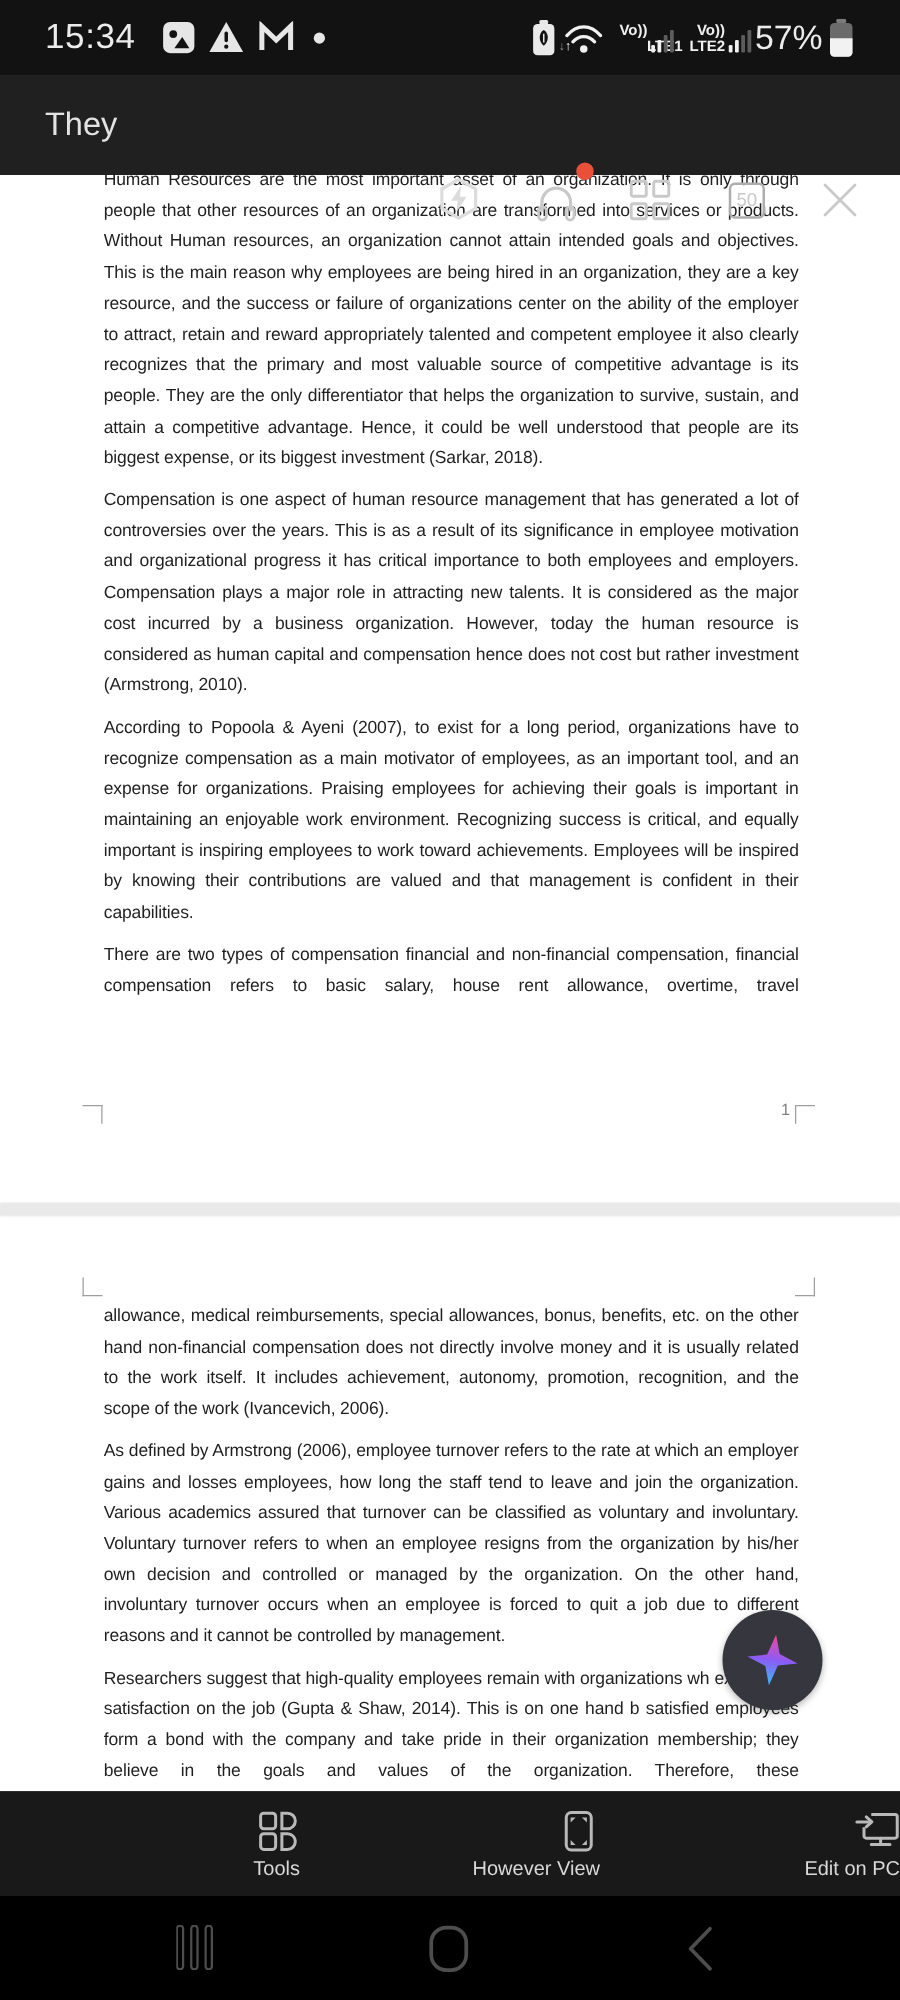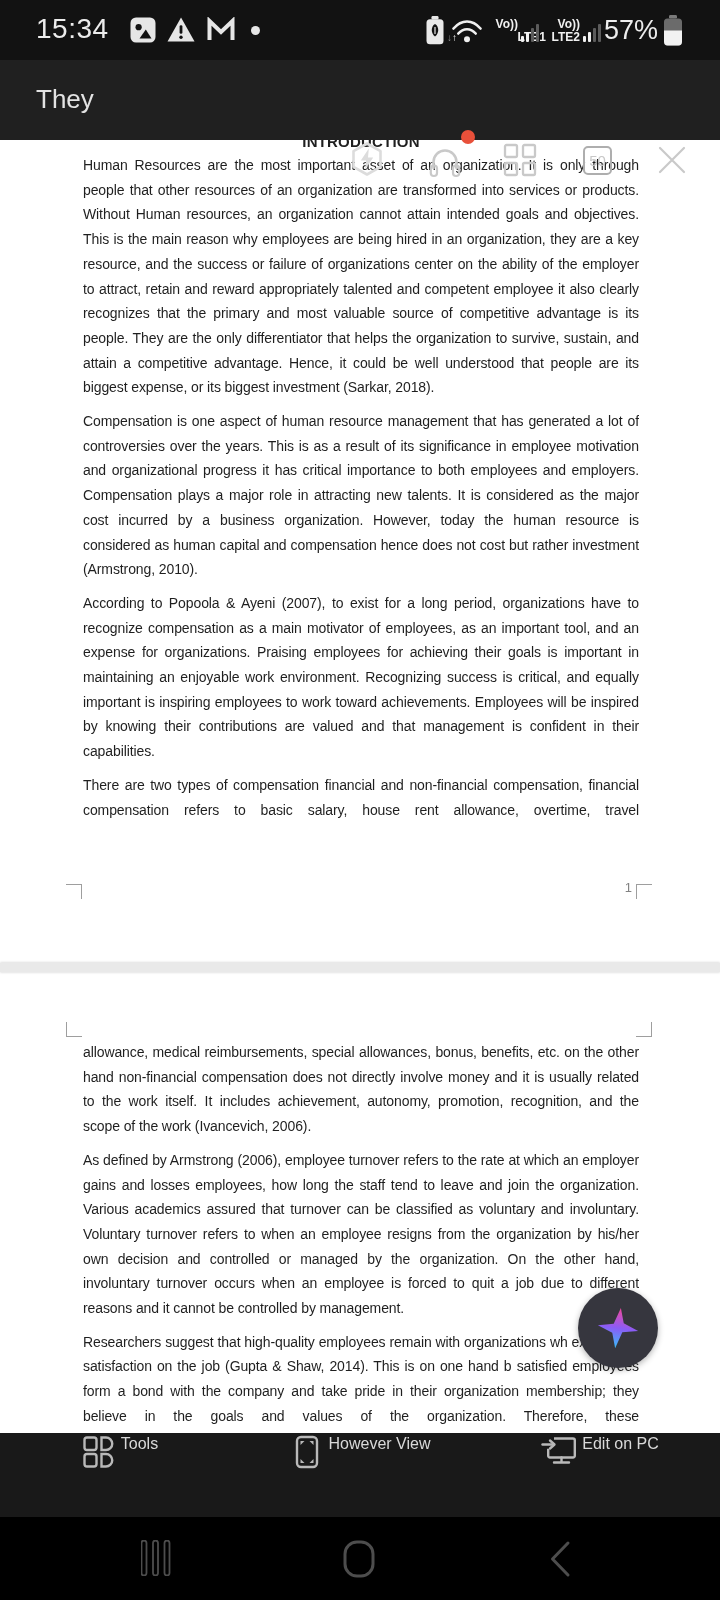--- a/index.html
+++ b/index.html
@@ -47,21 +47,21 @@
   .cm-tr { border-bottom:1.5px solid #9e9e9e; border-right:1.5px solid #9e9e9e; }
   #page1-number { position:absolute; left:614px; top:880px; width:18px; text-align:right;
     font-size:13px; color:#828282; z-index:5; }
   
   #fab-ai { position:absolute; left:578px; top:1288px; width:80px; height:80px; border-radius:50%;
     background:#36363e; z-index:10; display:flex; align-items:center; justify-content:center; cursor:pointer;
     box-shadow:0 2px 6px rgba(0,0,0,.3); }
   
   #bottom-toolbar { position:absolute; top:1433px; left:0; width:720px; height:84px; background:#191919;
     display:flex; z-index:20; }
-  .bt-item { flex:1; display:flex; align-items:flex-start; justify-content:center;
+  .bt-item { flex:1; display:flex; flex-direction:column; align-items:flex-end; justify-content:center;
     gap:5px; cursor:pointer; padding-top:2px; }
   .bt-label { font-size:16px; color:#d9d9d9; }
   
   #nav-bar { position:absolute; top:1517px; left:0; width:720px; height:83px; background:#000; z-index:20; }
   .nav-ic { position:absolute; top:1540px; z-index:21; cursor:pointer; }
 </style>
 </head>
 <body>
 
 <div id="screen">
@@ -147,21 +147,20 @@
       <path d="M6 6 L30 30 M30 6 L6 30" stroke="#c9c9c9" stroke-width="2.2" stroke-linecap="round"></path>
     </svg>
   </div>
 
   <div id="doc-area"></div>
   <div class="page-surface" id="page1-surface"></div>
   <div class="page-surface" id="page2-surface"></div>
   <div id="page-gap"></div>
 
   <div class="page-content" id="page1-content">
-    <div class="doc-title">INTRODUCTION</div>
     <div>
         <p class="para">Human Resources are the most important asset of an organization. It is only through people that other resources of an organization are transformed into services or products. Without Human resources, an organization cannot attain intended goals and objectives. This is the main reason why employees are being hired in an organization, they are a key resource, and the success or failure of organizations center on the ability of the employer to attract, retain and reward appropriately talented and competent employee it also clearly recognizes that the primary and most valuable source of competitive advantage is its people. They are the only differentiator that helps the organization to survive, sustain, and attain a competitive advantage. Hence, it could be well understood that people are its biggest expense, or its biggest investment (Sarkar, 2018).</p>
         <p class="para">Compensation is one aspect of human resource management that has generated a lot of controversies over the years. This is as a result of its significance in employee motivation and organizational progress it has critical importance to both employees and employers. Compensation plays a major role in attracting new talents. It is considered as the major cost incurred by a business organization. However, today the human resource is considered as human capital and compensation hence does not cost but rather investment (Armstrong, 2010).</p>
         <p class="para">According to Popoola &amp; Ayeni (2007), to exist for a long period, organizations have to recognize compensation as a main motivator of employees, as an important tool, and an expense for organizations. Praising employees for achieving their goals is important in maintaining an enjoyable work environment. Recognizing success is critical, and equally important is inspiring employees to work toward achievements. Employees will be inspired by knowing their contributions are valued and that management is confident in their capabilities.</p>
         <p class="para cont">There are two types of compensation financial and non-financial compensation, financial compensation refers to basic salary, house rent allowance, overtime, travel</p>
       </div>
   </div>
 
   <span class="corner-mark cm-bl" style="left:66px; top:884px"></span>
   <span class="corner-mark cm-br" style="left:636px; top:884px"></span>

